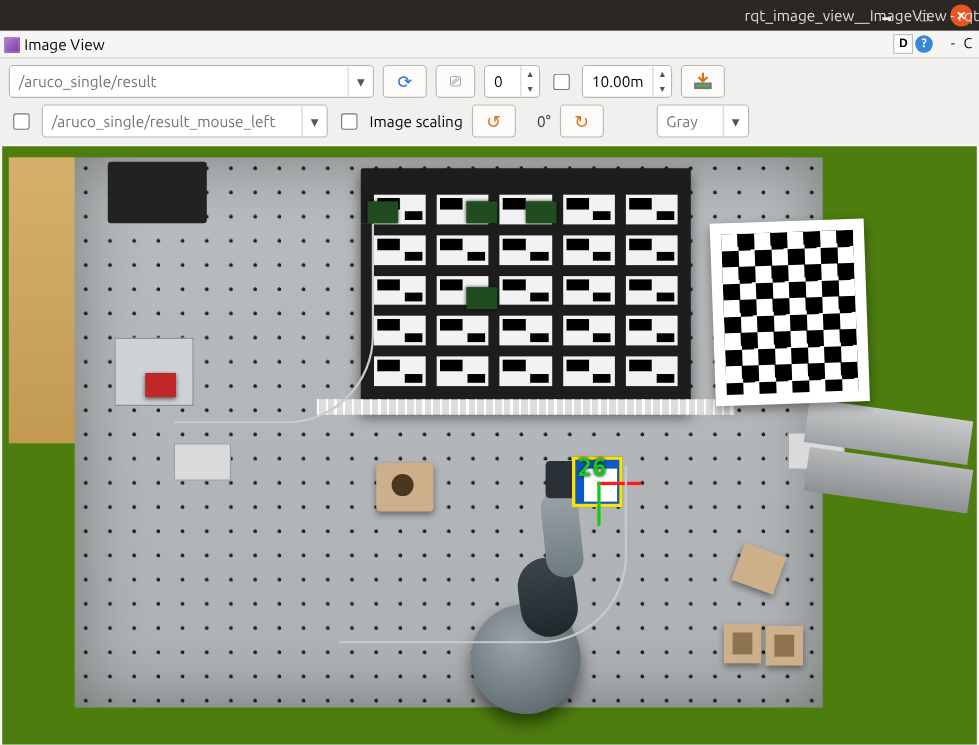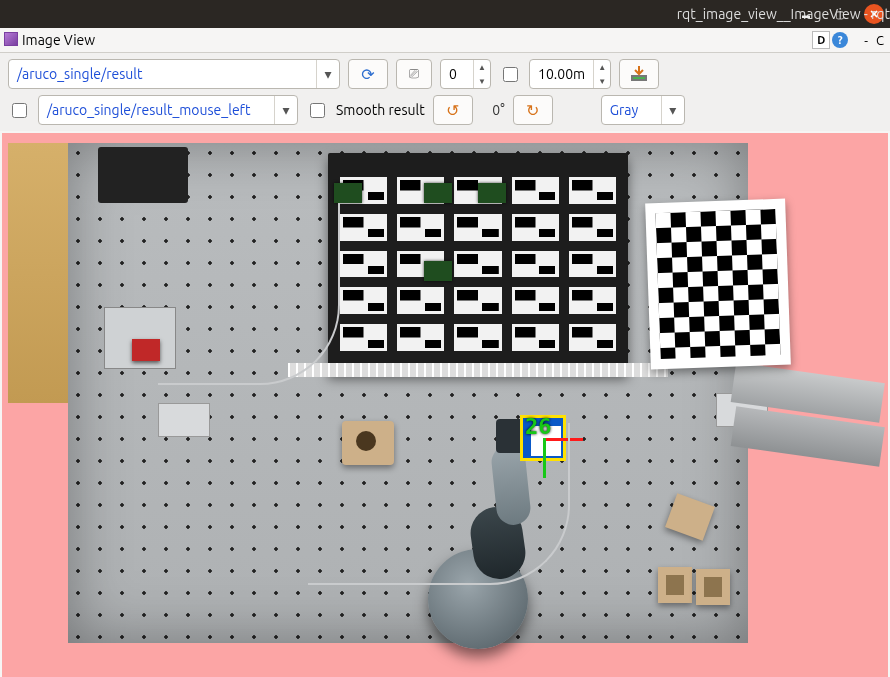--- a/index.html
+++ b/index.html
@@ -64,21 +64,21 @@
   .plugin-title {
     height: 24px;
     display: flex;
     align-items: center;
     padding: 0 4px;
     border-bottom: 1px solid #d0cec9;
     background: #f6f5f4;
     position: relative;
   }
   .plugin-title .left {
-    display: flex; align-items: flex-start; gap:4px;
+    display: flex; align-items: flex-end; gap:4px;
     font-size: 14px;
   }
   .plugin-title .logo {
     width: 14px; height: 14px;
     background: linear-gradient(135deg,#b57bd6,#7a3fa0);
     border:1px solid #7a3fa0;
     box-sizing: border-box;
   }
   .plugin-title .right {
     margin-left: auto;
@@ -119,21 +119,21 @@
     border: 1px solid #bab7b0;
     border-radius: 4px;
     height: 28px;
     position: relative;
   }
   .combo .combo-label {
     flex: 1;
     padding: 0 8px;
     white-space: nowrap;
     overflow: hidden;
-    color: #1d4ed8;
+    color: #737373;
   }
   .combo .chev {
     width: 22px;
     display:flex;align-items:center;justify-content:center;
     color:#555;
     border-left: 1px solid #d6d3cc;
     height: 100%;
   }
   .combo.wide { width: 330px; }
   .combo.mouse { width: 258px; }
@@ -198,21 +198,21 @@
   .view {
     flex: 1;
     background: #f6f5f4;
     padding: 2px 2px 0 2px;
     box-sizing: border-box;
     position: relative;
   }
   .view .frame {
     width: 100%;
     height: 100%;
-    background: #fca5a5;
+    background: #4d7c0f;
     position: relative;
     overflow: hidden;
   }
 
   
   .scene {
     position:absolute;
     left: 6px;
     right: 6px;
     top: 10px;
@@ -477,21 +477,21 @@
     <div class="row">
 
       <input type="checkbox" style="">
 
       <div class="combo mouse">
         <span class="combo-label">/aruco_single/result_mouse_left</span>
         <span class="chev">▾</span>
       </div>
 
       <input type="checkbox" style="">
-      <span>Smooth result</span>
+      <span>Image scaling</span>
 
       <div class="btn">
         <span class="ic-rotccw">↻</span>
       </div>
 
       <span class="deg-label">0°</span>
 
       <div class="btn">
         <span class="ic-rotcw">↻</span>
       </div>

